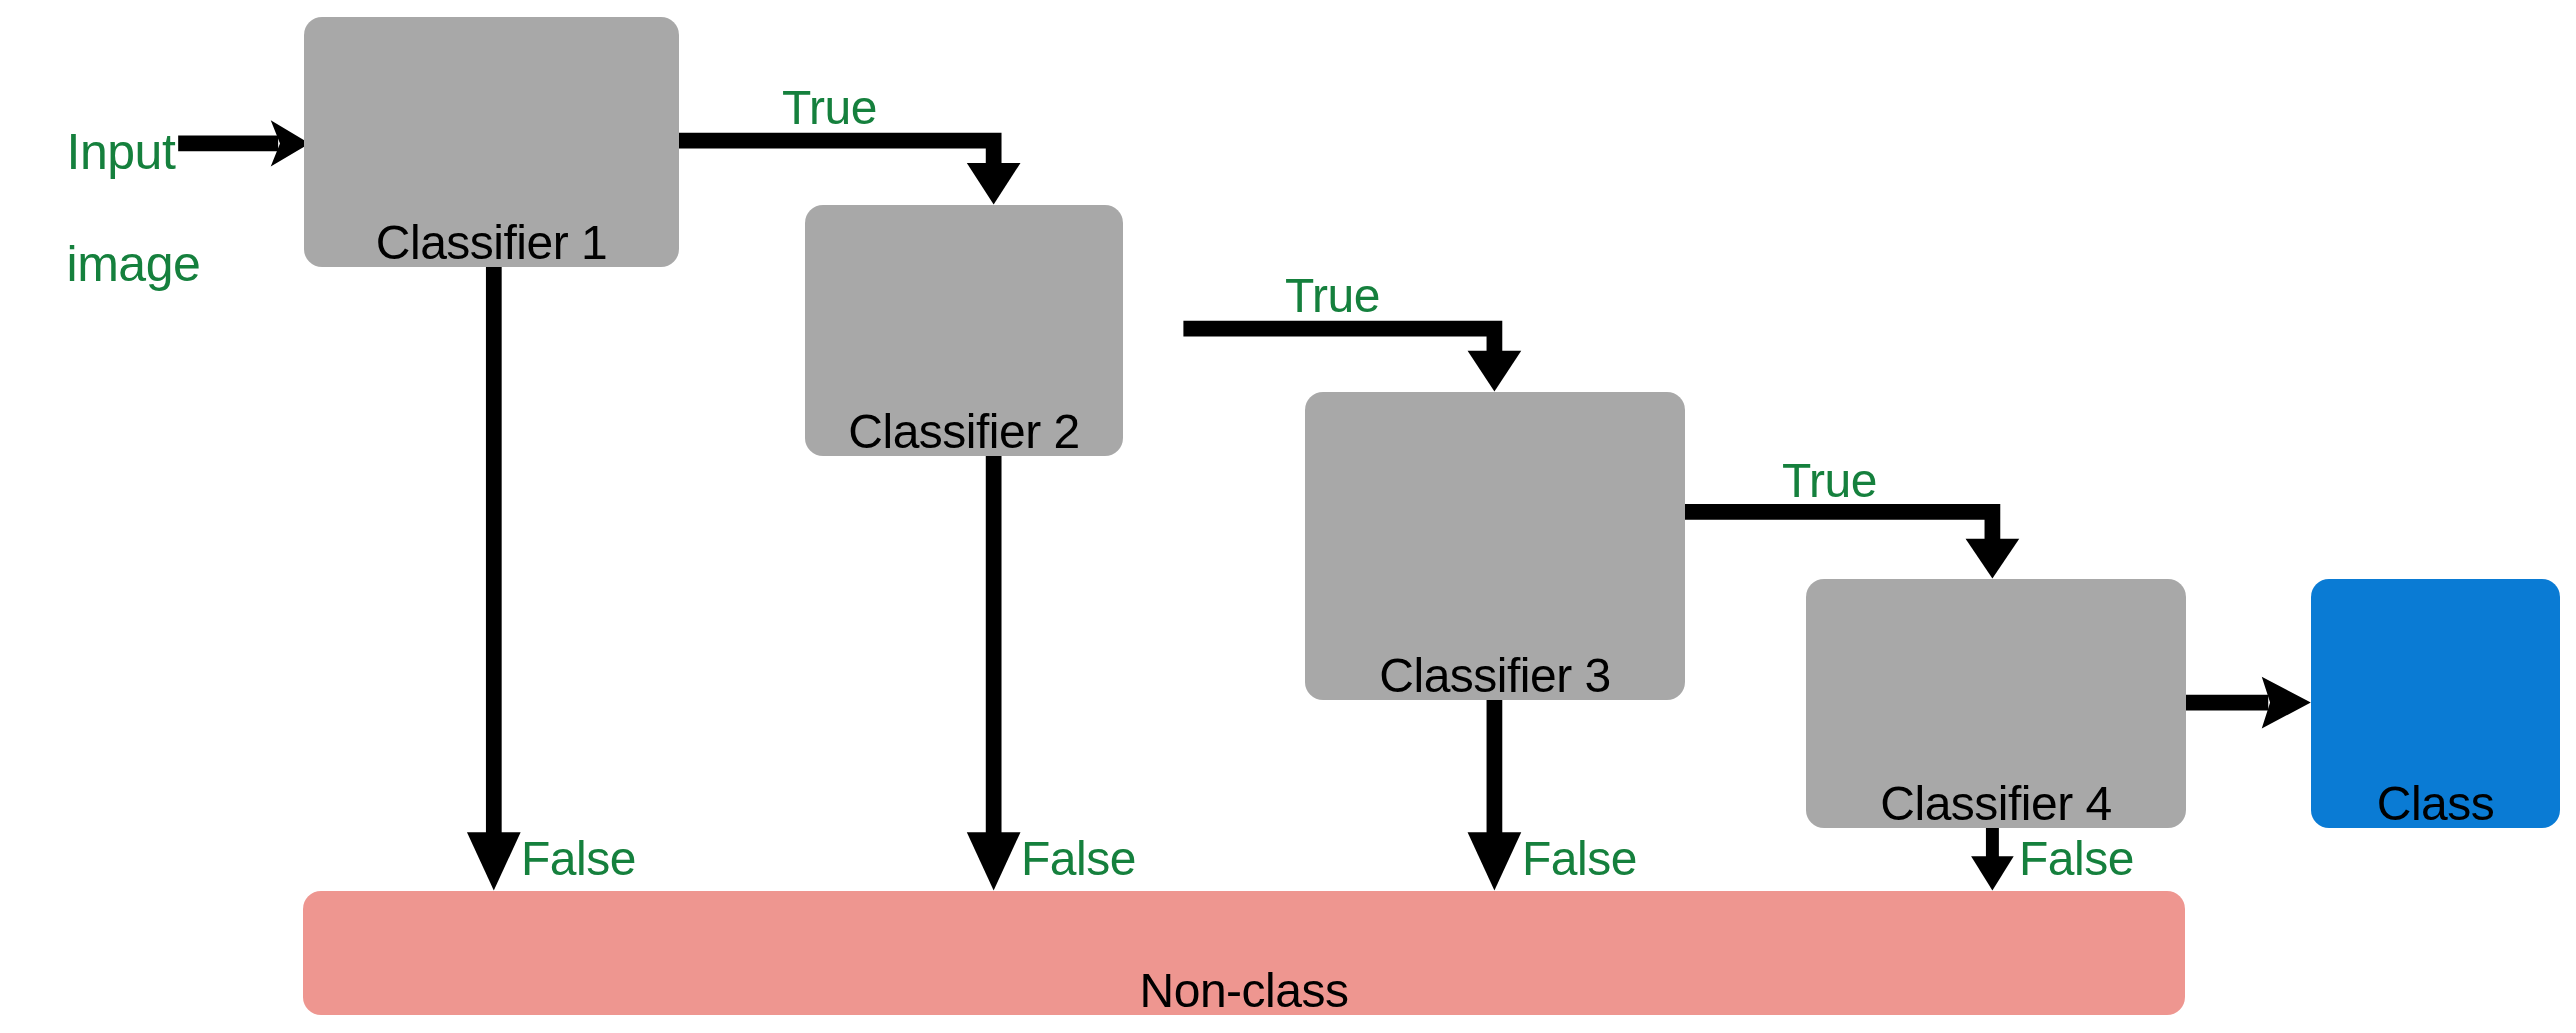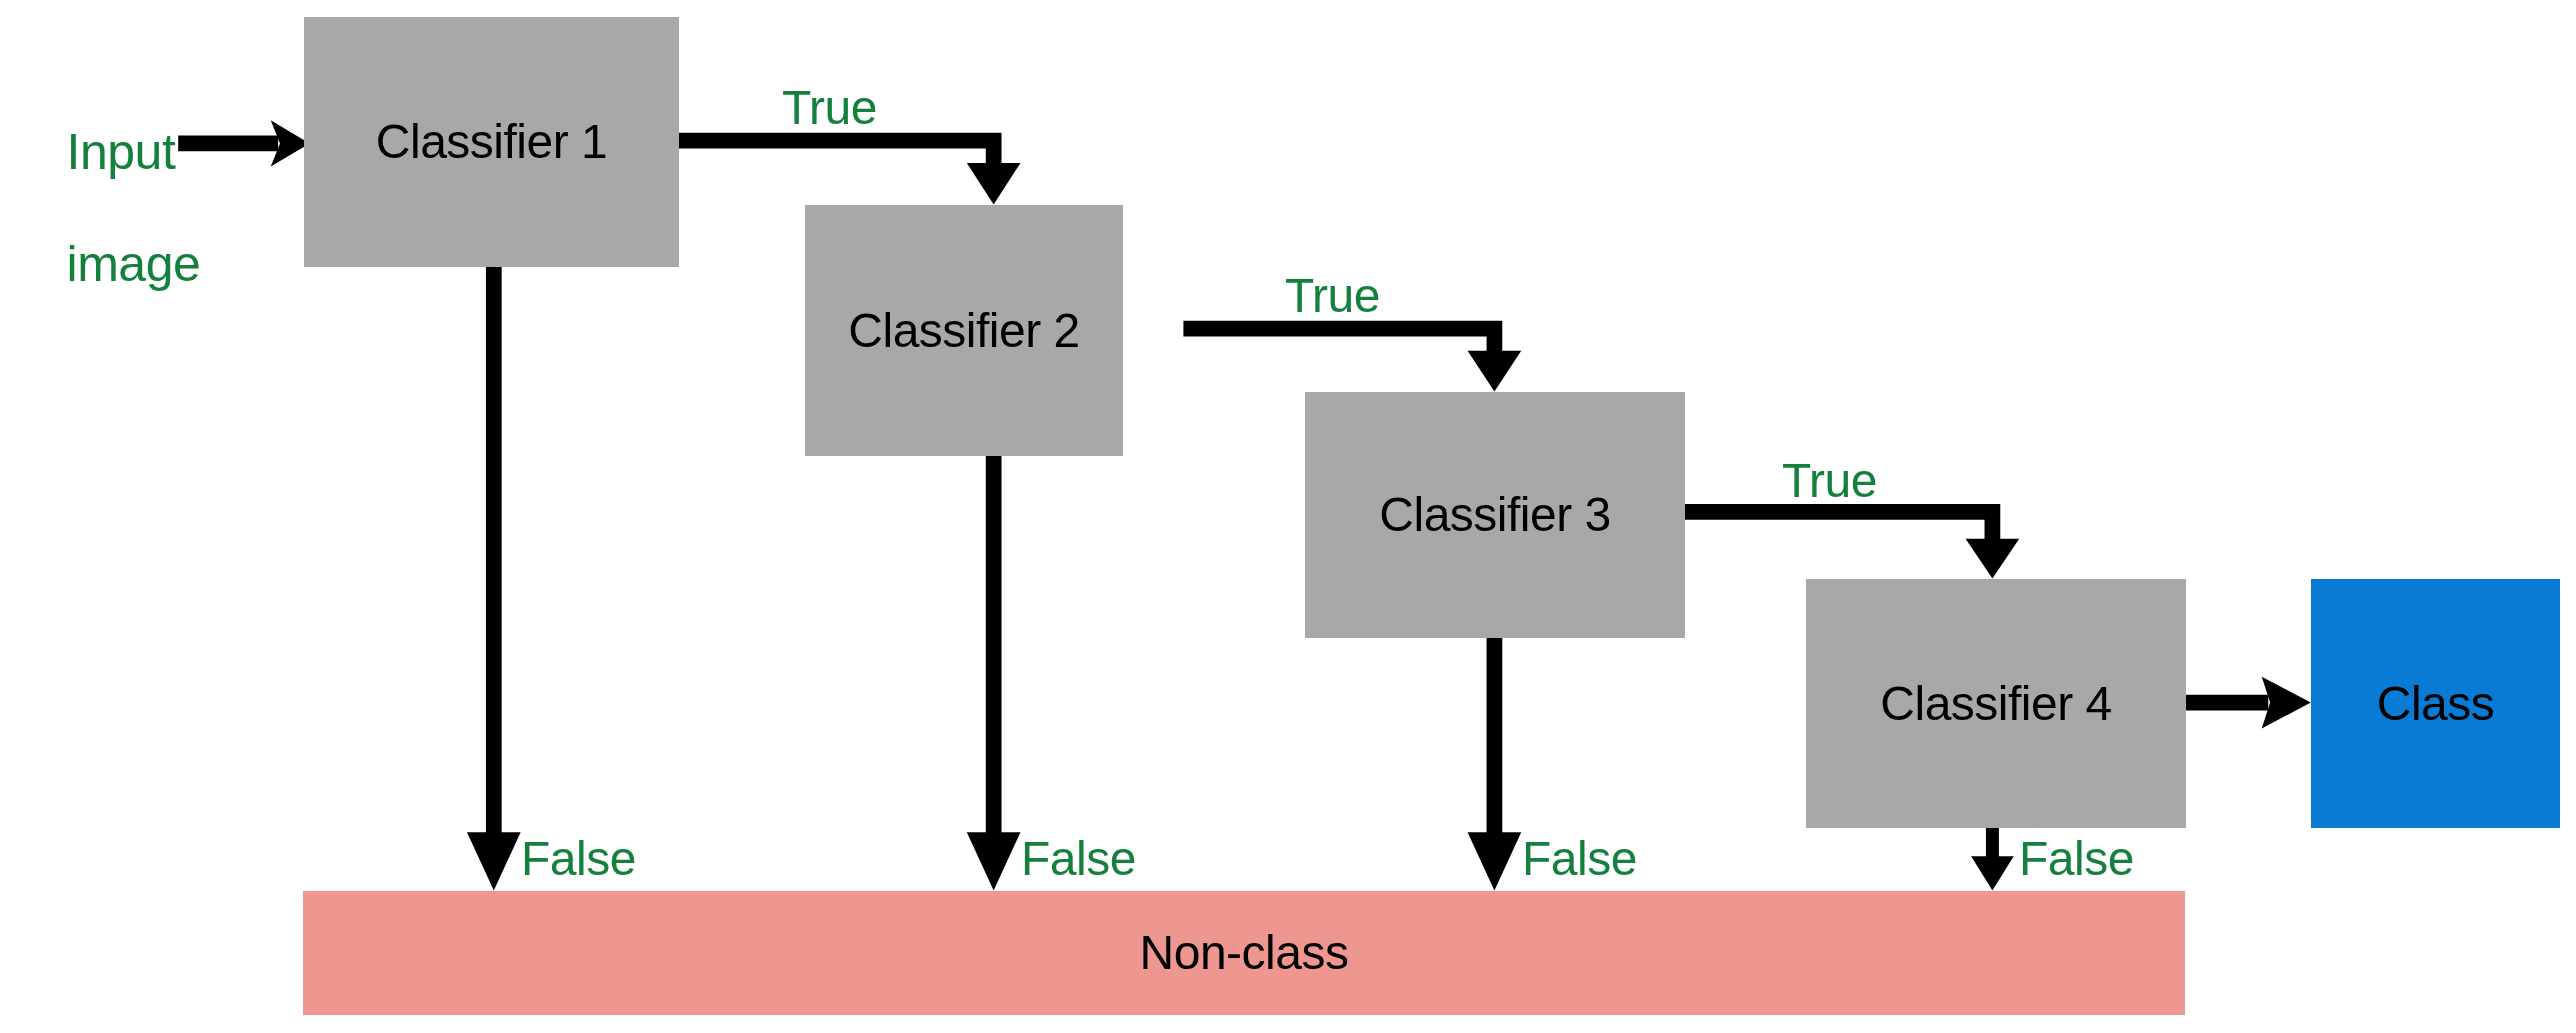--- a/index.html
+++ b/index.html
@@ -12,26 +12,27 @@
     width: 2576px;
     height: 1033px;
     background: #ffffff;
     overflow: hidden;
     font-family: "Liberation Sans", sans-serif;
   }
   .box {
     position: absolute;
     box-sizing: border-box;
     display: flex;
-    align-items: center;
+    align-items: flex-end;
     justify-content: center;
     color: #000000;
     font-size: 48px;
     line-height: 1;
     letter-spacing: -0.5px;
+    border-radius: 18px;
   }
   .box-gray { background: #a8a8a8; }
   .box-blue { background: #0a7bd4; }
   .box-pink { background: #ee9690; }
 
   .label {
     position: absolute;
     color: #15803d;
     font-size: 48px;
     line-height: 1.12;
@@ -117,21 +118,21 @@
   <div class="label" style="left:2019px; top:832px;">False</div>
 
   <div class="box box-gray" style="left:304px; top:16.7px; width:375px; height:250px;">
     <span>Classifier 1</span>
   </div>
 
   <div class="box box-gray" style="left:805px; top:205px; width:318px; height:251px;">
     <span>Classifier 2</span>
   </div>
 
-  <div class="box box-gray" style="left:1305px; top:392px; width:380px; height:246px;">
+  <div class="box box-gray" style="left:1305px; top:392px; width:380px; height:308px;">
     <span>Classifier 3</span>
   </div>
 
   <div class="box box-gray" style="left:1806px; top:579px; width:380px; height:249px;">
     <span>Classifier 4</span>
   </div>
 
   <div class="box box-blue" style="left:2311px; top:579px; width:249px; height:249px;">
     <span>Class</span>
   </div>

